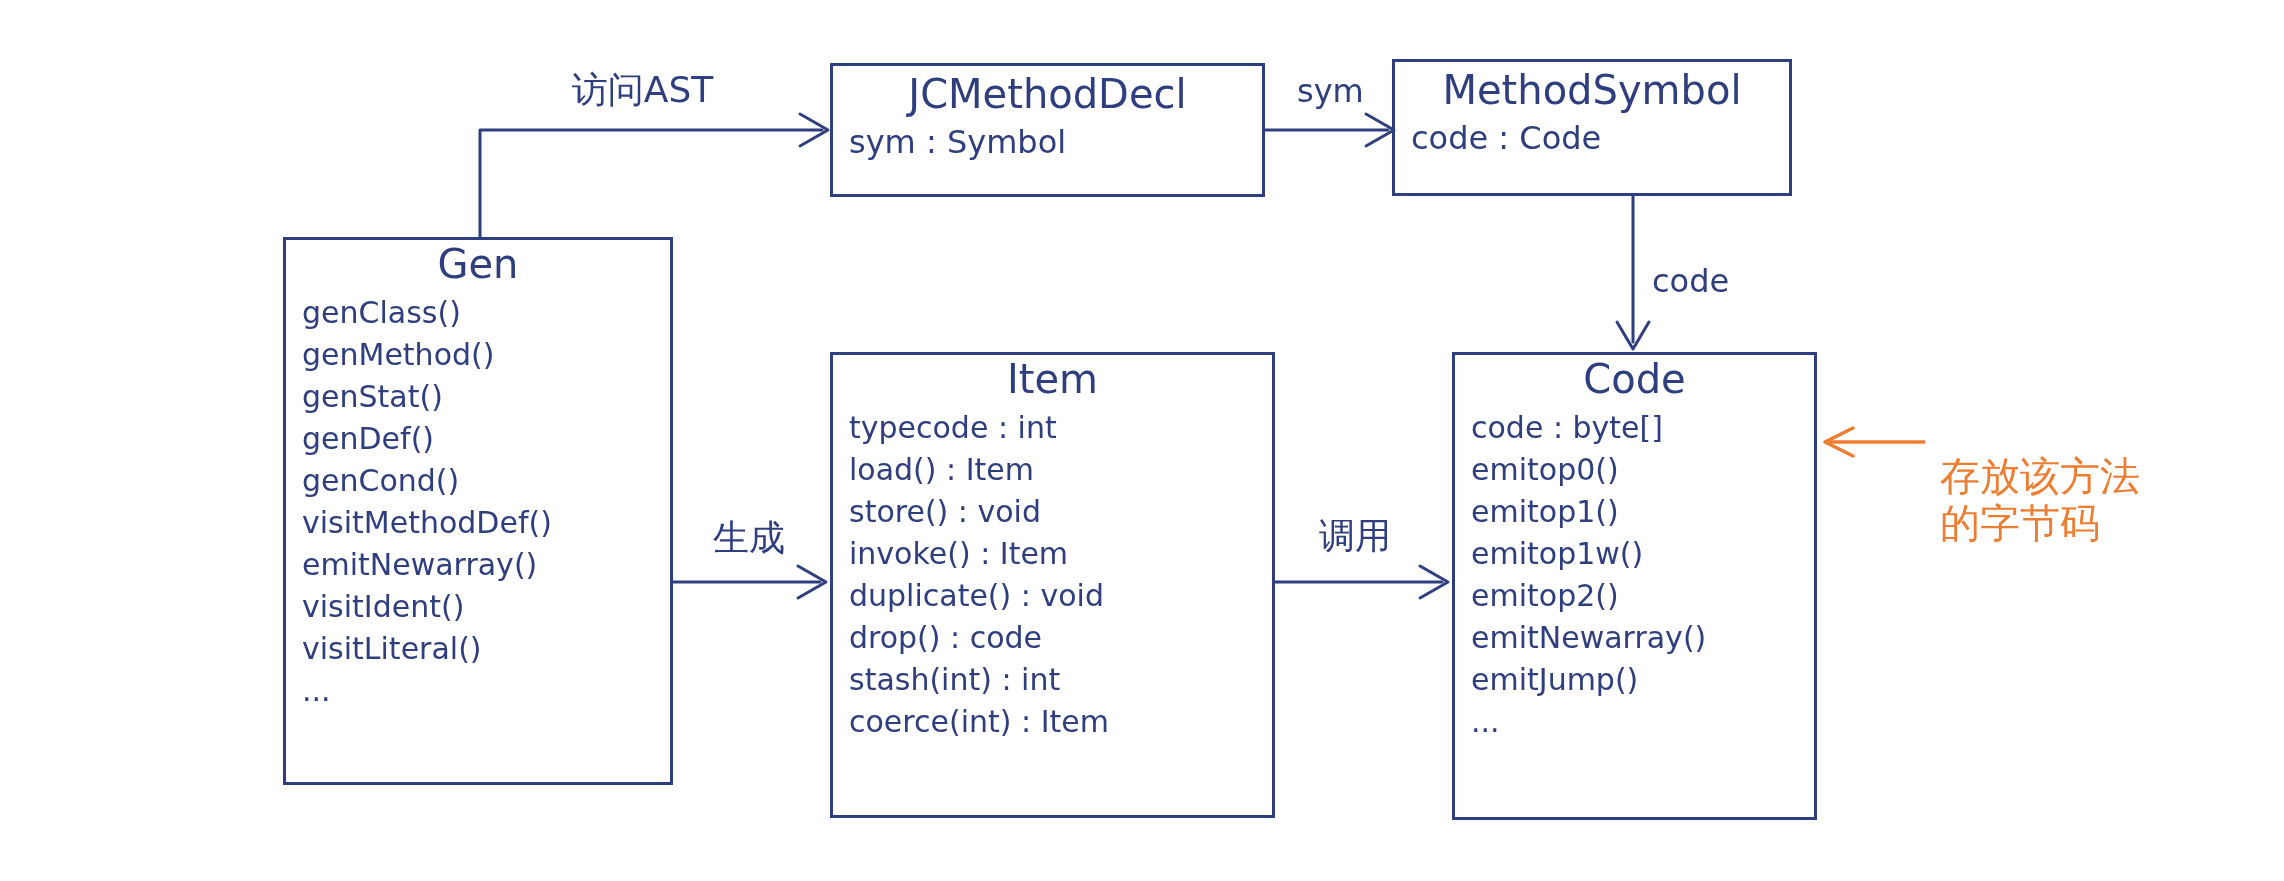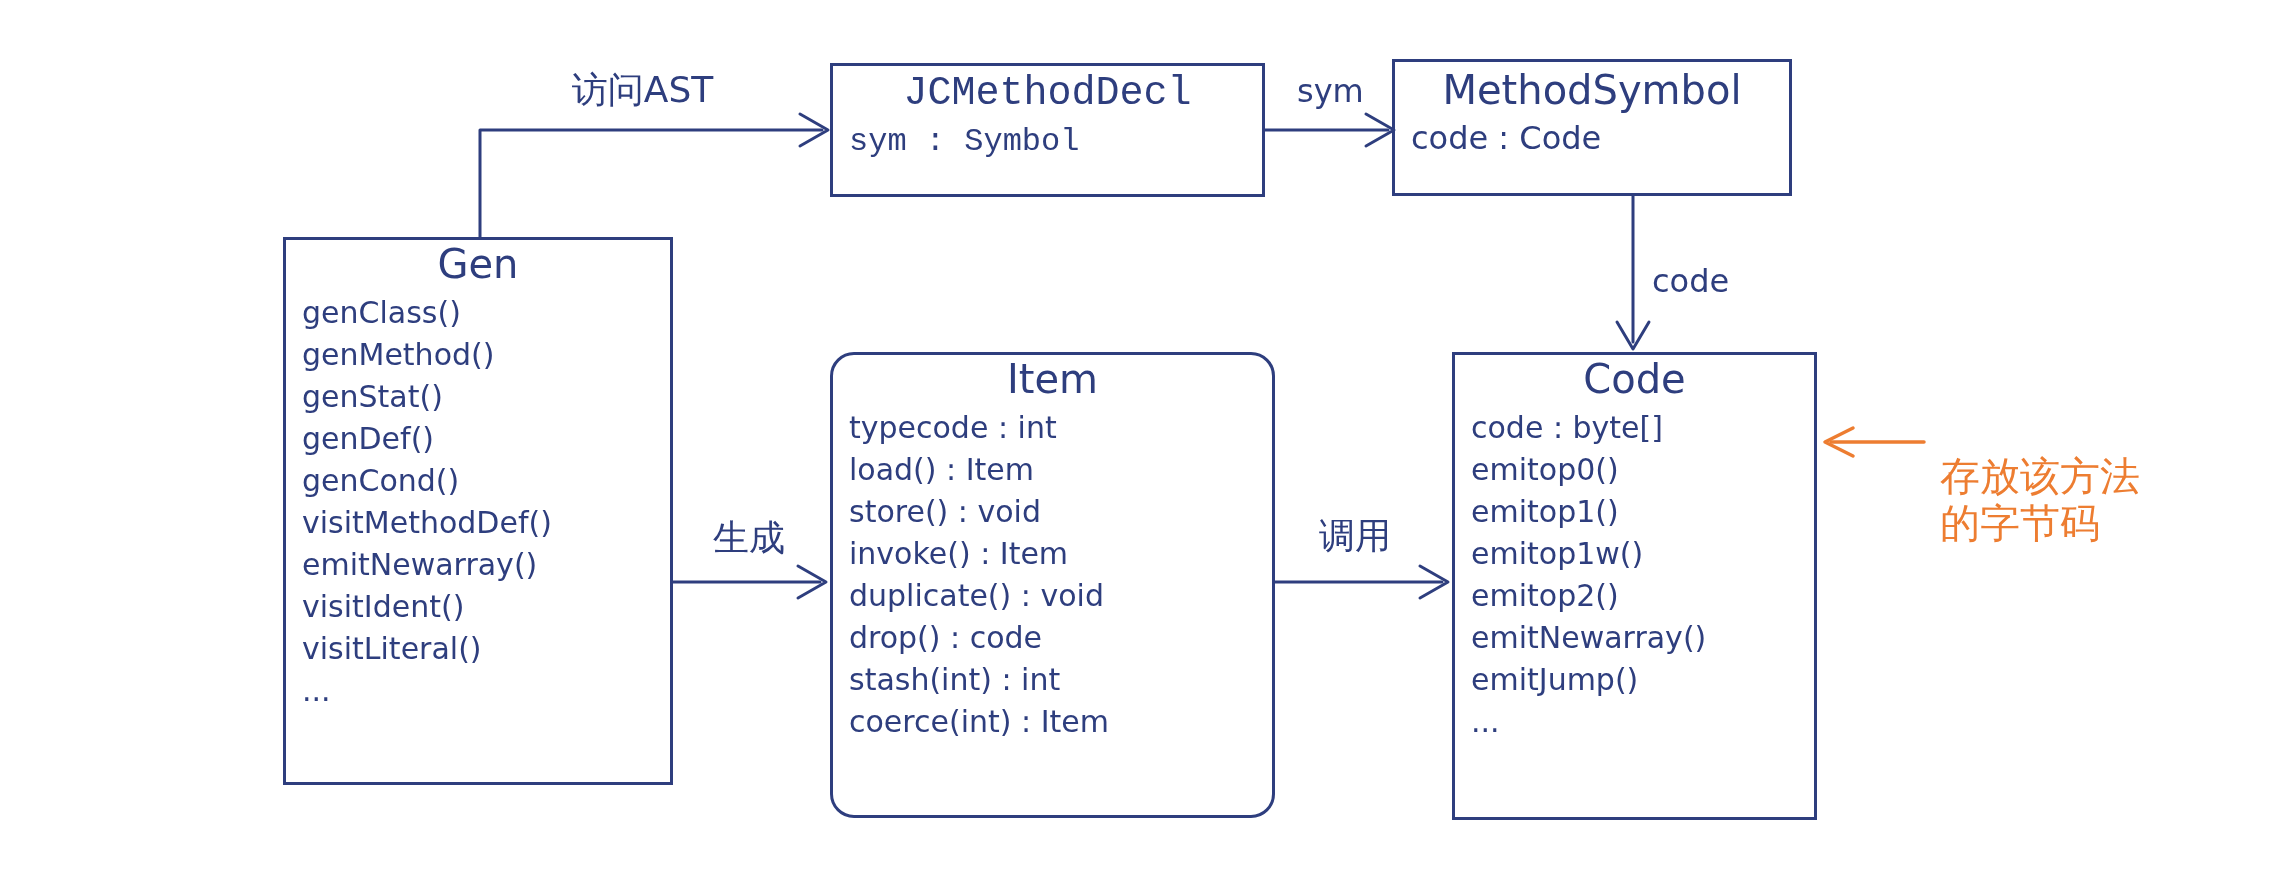--- a/index.html
+++ b/index.html
@@ -52,35 +52,35 @@
         <div class="member">genDef()</div>
         <div class="member">genCond()</div>
         <div class="member">visitMethodDef()</div>
         <div class="member">emitNewarray()</div>
         <div class="member">visitIdent()</div>
         <div class="member">visitLiteral()</div>
         <div class="member">...</div>
       </div>
   </div>
 
-  <div class="box attr-box" style="left:830px; top:63px; width:435px; height:134px;font-family:Liberation Mono, monospace;">
+  <div class="box attr-box" style="left:830px; top:63px; width:435px; height:134px;">
     <div class="title">JCMethodDecl</div>
     <div class="members">
         <div class="member">sym : Symbol</div>
       </div>
   </div>
 
   <div class="box attr-box" style="left:1392px; top:59px; width:400px; height:137px;">
     <div class="title">MethodSymbol</div>
     <div class="members">
         <div class="member">code : Code</div>
       </div>
   </div>
 
-  <div class="box" style="left:830px; top:352px; width:445px; height:466px;border-radius:24px;">
+  <div class="box" style="left:830px; top:352px; width:445px; height:466px;">
     <div class="title">Item</div>
     <div class="members">
         <div class="member">typecode : int</div>
         <div class="member">load() : Item</div>
         <div class="member">store() : void</div>
         <div class="member">invoke() : Item</div>
         <div class="member">duplicate() : void</div>
         <div class="member">drop() : code</div>
         <div class="member">stash(int) : int</div>
         <div class="member">coerce(int) : Item</div>

